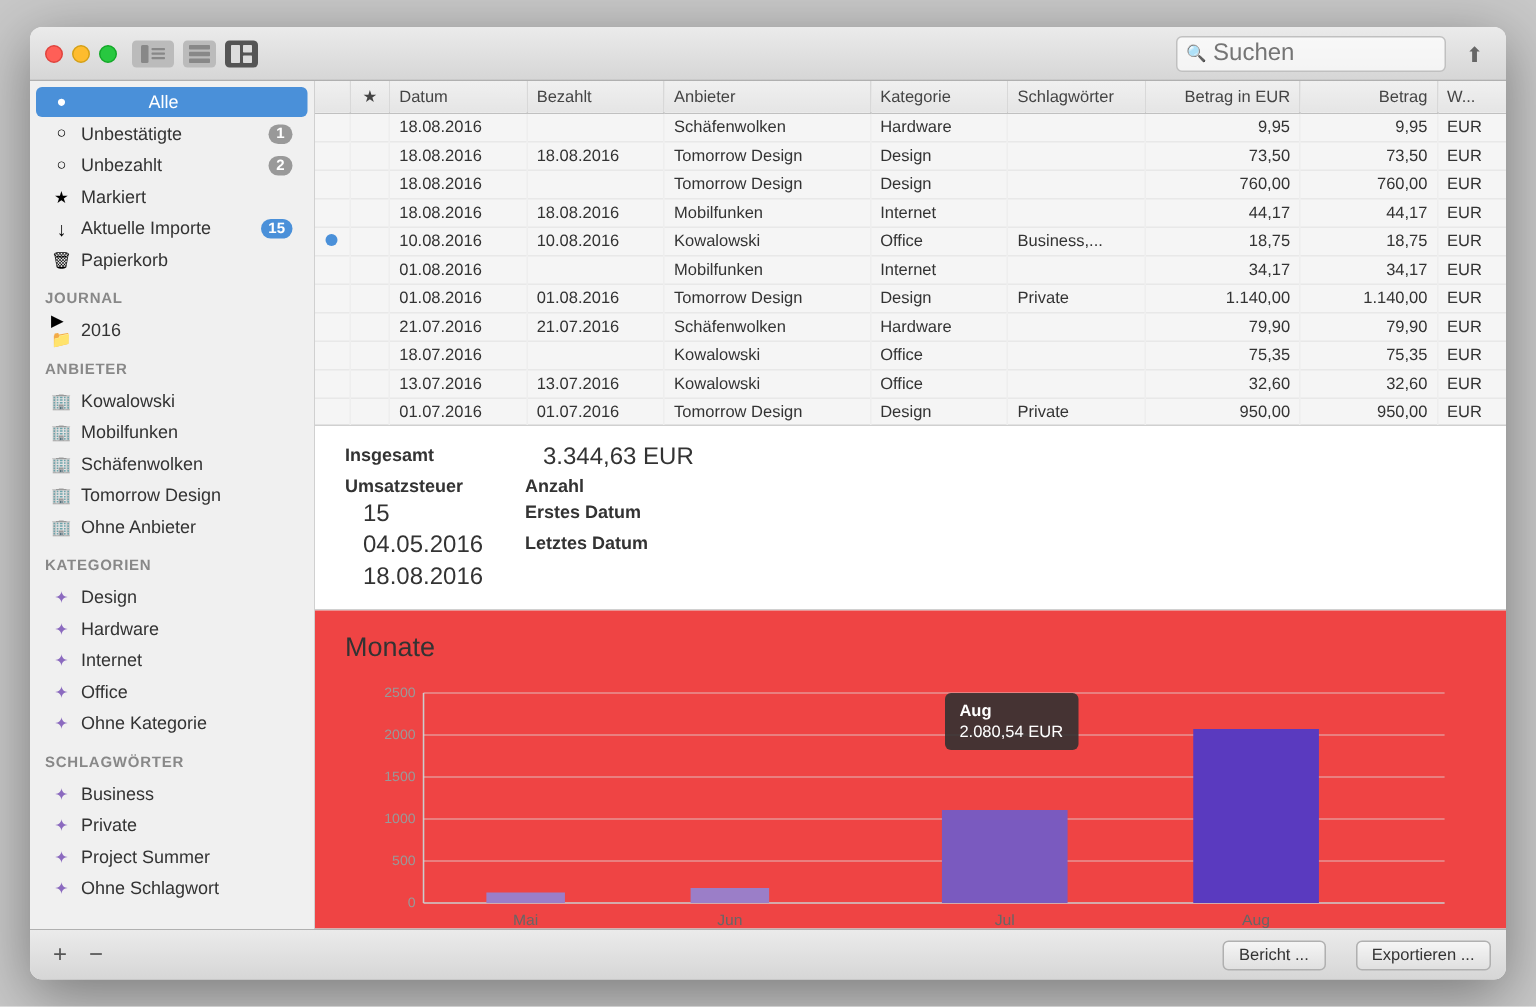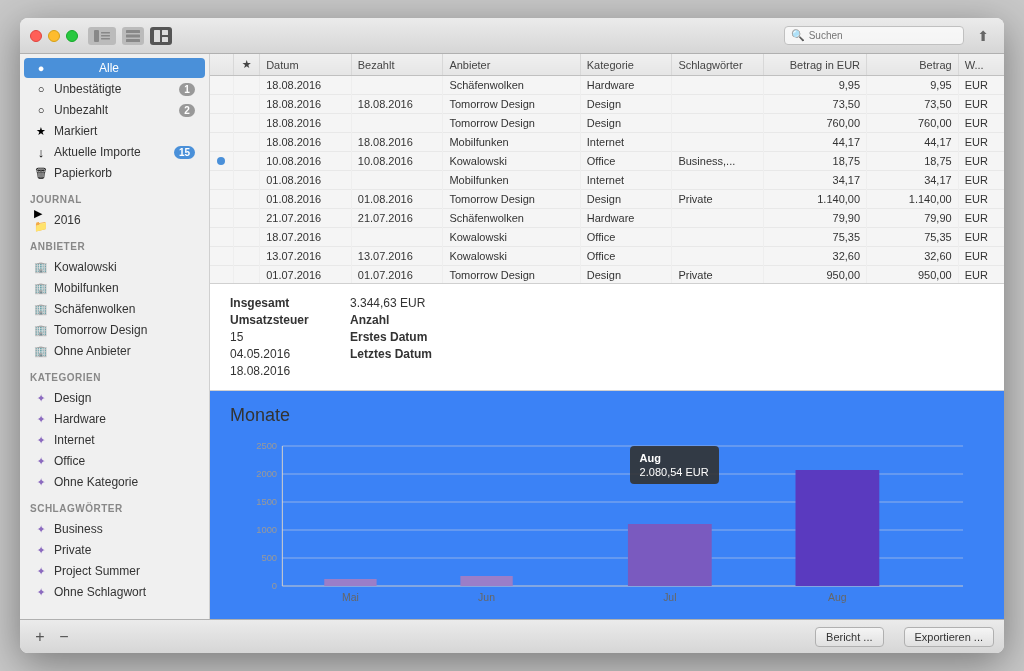--- a/index.html
+++ b/index.html
@@ -68,21 +68,21 @@
       background: rgba(255,255,255,0.7);
       border: 1px solid #c0c0c0;
       border-radius: 4px;
       padding: 2px 6px;
       width: 180px;
       margin-right: 8px;
     }
     .search-bar input {
       border: none;
       background: transparent;
-      font-size: 10px;
+      font-size: 16px;
       color: #666;
       outline: none;
       width: 140px;
     }
     .search-icon-char { color: #999; font-size: 11px; margin-right: 4px; }
     .share-btn {
       width: 22px;
       height: 22px;
       display: flex;
       align-items: center;
@@ -219,28 +219,29 @@
       display: grid;
       grid-template-columns: 120px 200px;
       row-gap: 3px;
     }
     .stats-label {
       font-size: 12px;
       font-weight: 600;
       color: #333;
     }
     .stats-value {
-      font-size: 12px;
+      font-size: 16px;
       color: #333;
+      margin-left: 12px;
     }
     
     .chart-area {
       flex: 1;
       padding: 14px 20px 10px 20px;
-      background: #3b82f6;
+      background: #ef4444;
       overflow: hidden;
       position: relative;
     }
     .chart-title {
       font-size: 18px;
       font-weight: 300;
       color: #333;
       margin-bottom: 10px;
     }
     .chart-container {

